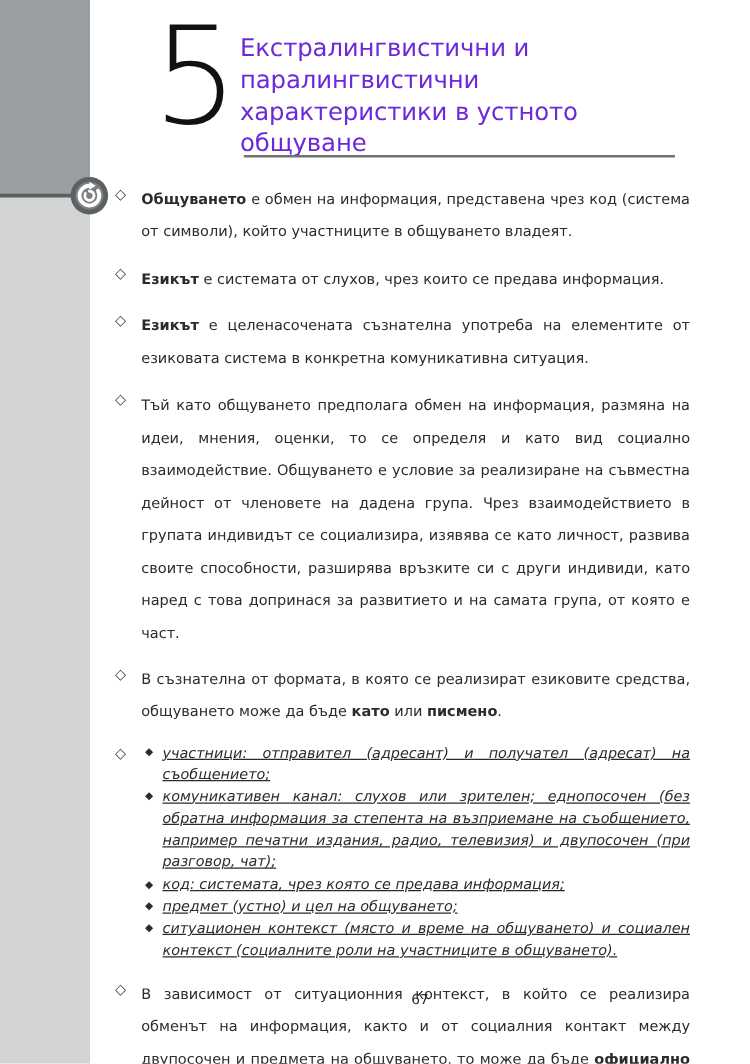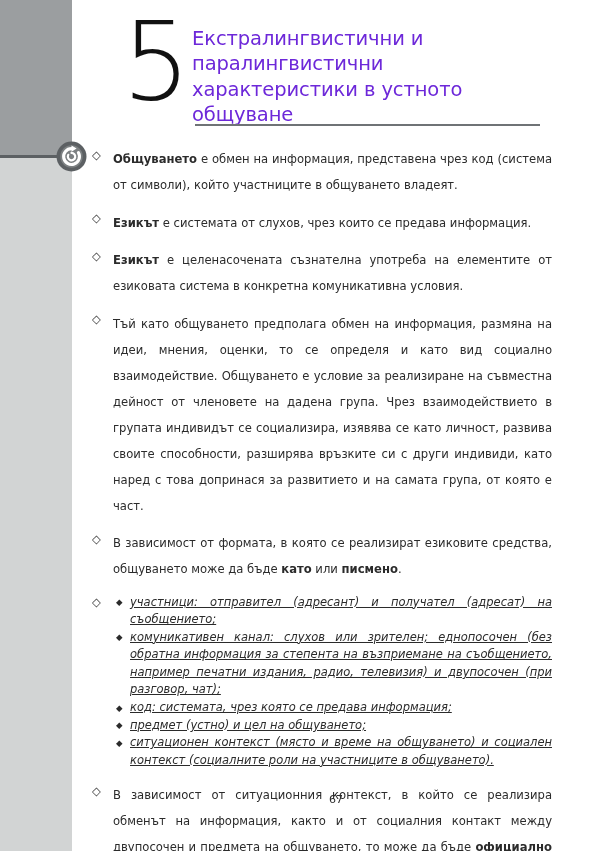--- a/index.html
+++ b/index.html
@@ -205,33 +205,33 @@
   <div class="bullet-item">
     <span class="bullet-marker">◇</span>
     <div class="bullet-text">
       <b>Езикът</b><span> е системата от слухов, чрез които се предава информация.</span>
     </div>
   </div>
 
   <div class="bullet-item">
     <span class="bullet-marker">◇</span>
     <div class="bullet-text">
-      <b>Езикът</b><span> е целенасочената съзнателна употреба на елементите от езиковата система в конкретна комуникативна условия.</span>
+      <b>Езикът</b><span> е целенасочената съзнателна употреба на елементите от езиковата система в конкретна комуникативна ситуация.</span>
     </div>
   </div>
 
   <div class="bullet-item">
     <span class="bullet-marker">◇</span>
     <div class="bullet-text">Тъй като общуването предполага обмен на информация, размяна на идеи, мнения, оценки, то се определя и като вид социално взаимодействие. Общуването е условие за реализиране на съвместна дейност от членовете на дадена група. Чрез взаимодействието в групата индивидът се социализира, изявява се като личност, развива своите способности, разширява връзките си с други индивиди, като наред с това допринася за развитието и на самата група, от която е част.</div>
   </div>
 
   <div class="bullet-item">
     <span class="bullet-marker">◇</span>
     <div class="bullet-text">
-      <span>В зависимост от формата, в която се реализират езиковите средства, общуването може да бъде </span><b>като</b><span> или </span><b>писмено</b><span>.</span>
+      <span>В съзнателна от формата, в която се реализират езиковите средства, общуването може да бъде </span><b>като</b><span> или </span><b>писмено</b><span>.</span>
     </div>
   </div>
 
   <div class="bullet-item tight">
     <span class="bullet-marker">◇</span>
     <div class="sub-list">
       <div class="sub-item">
         <span class="sub-marker">◆</span>
         <div class="sub-text">участници: отправител (адресант) и получател (адресат) на съобщението;</div>
       </div>

